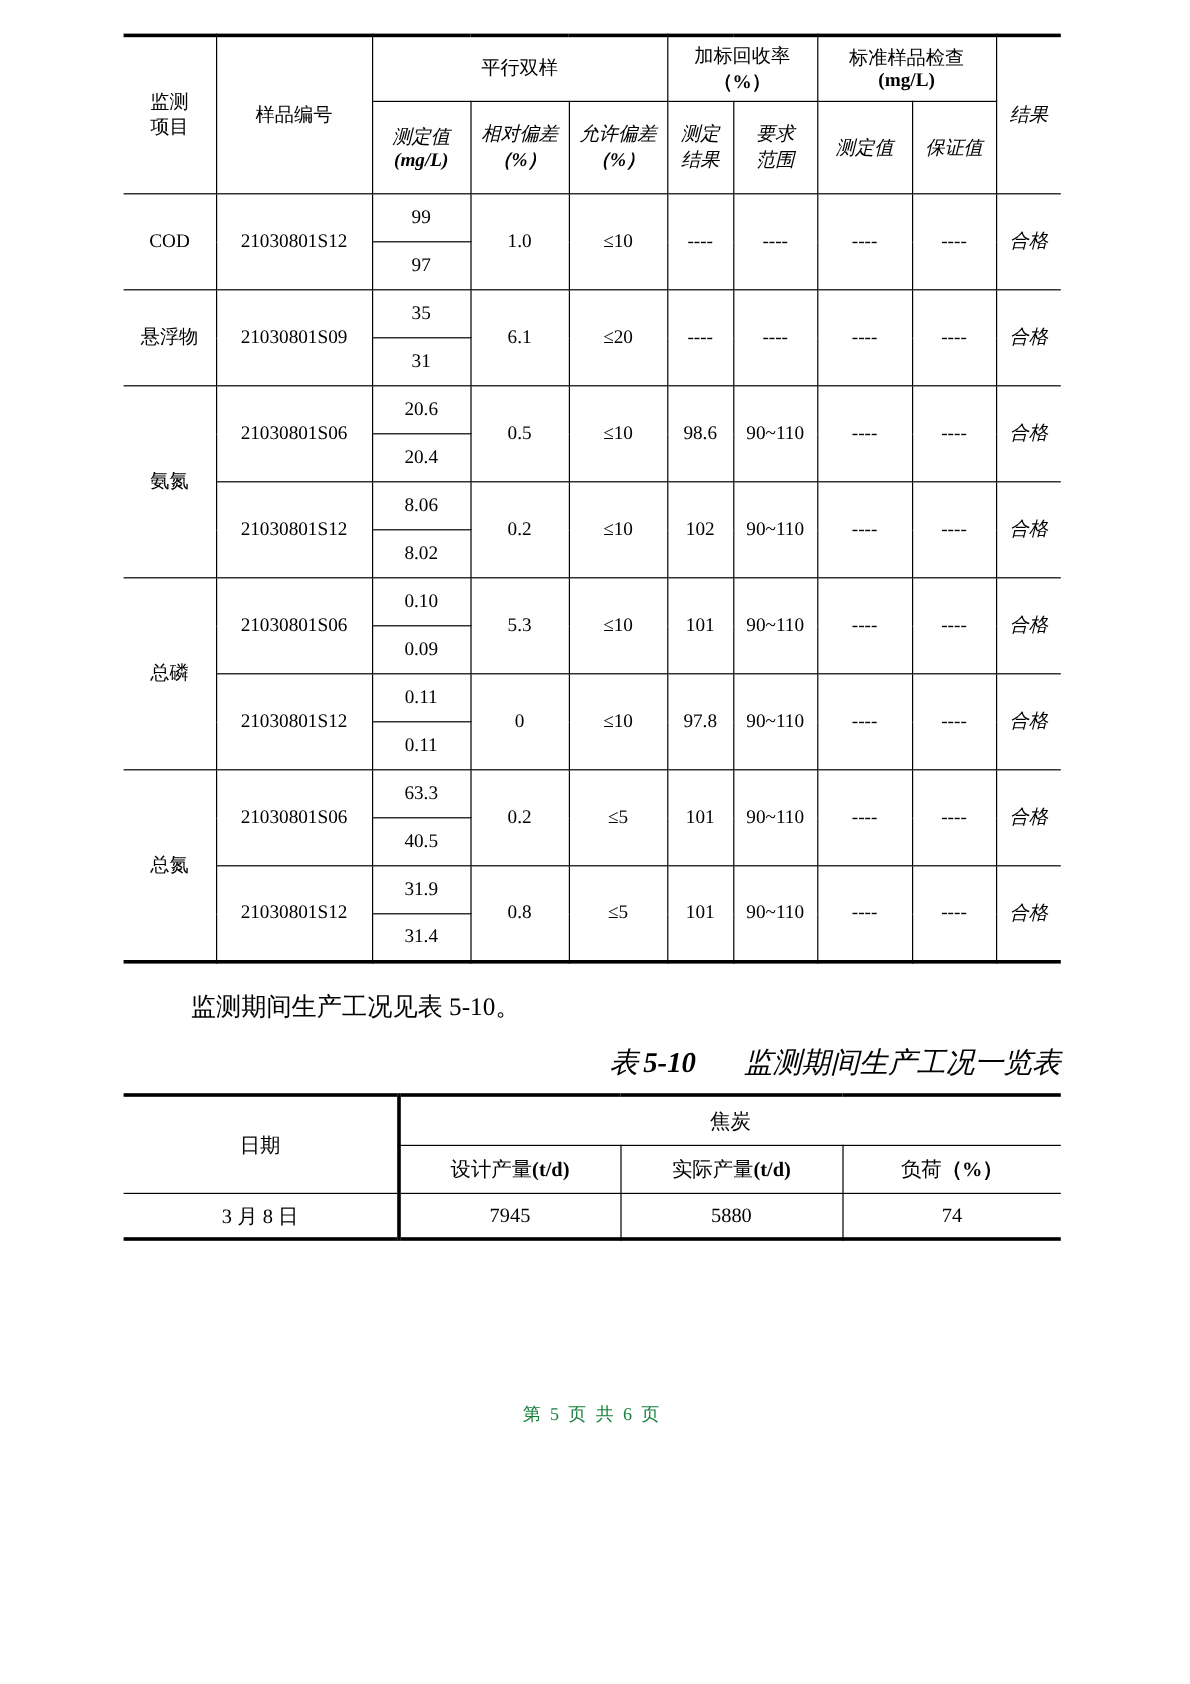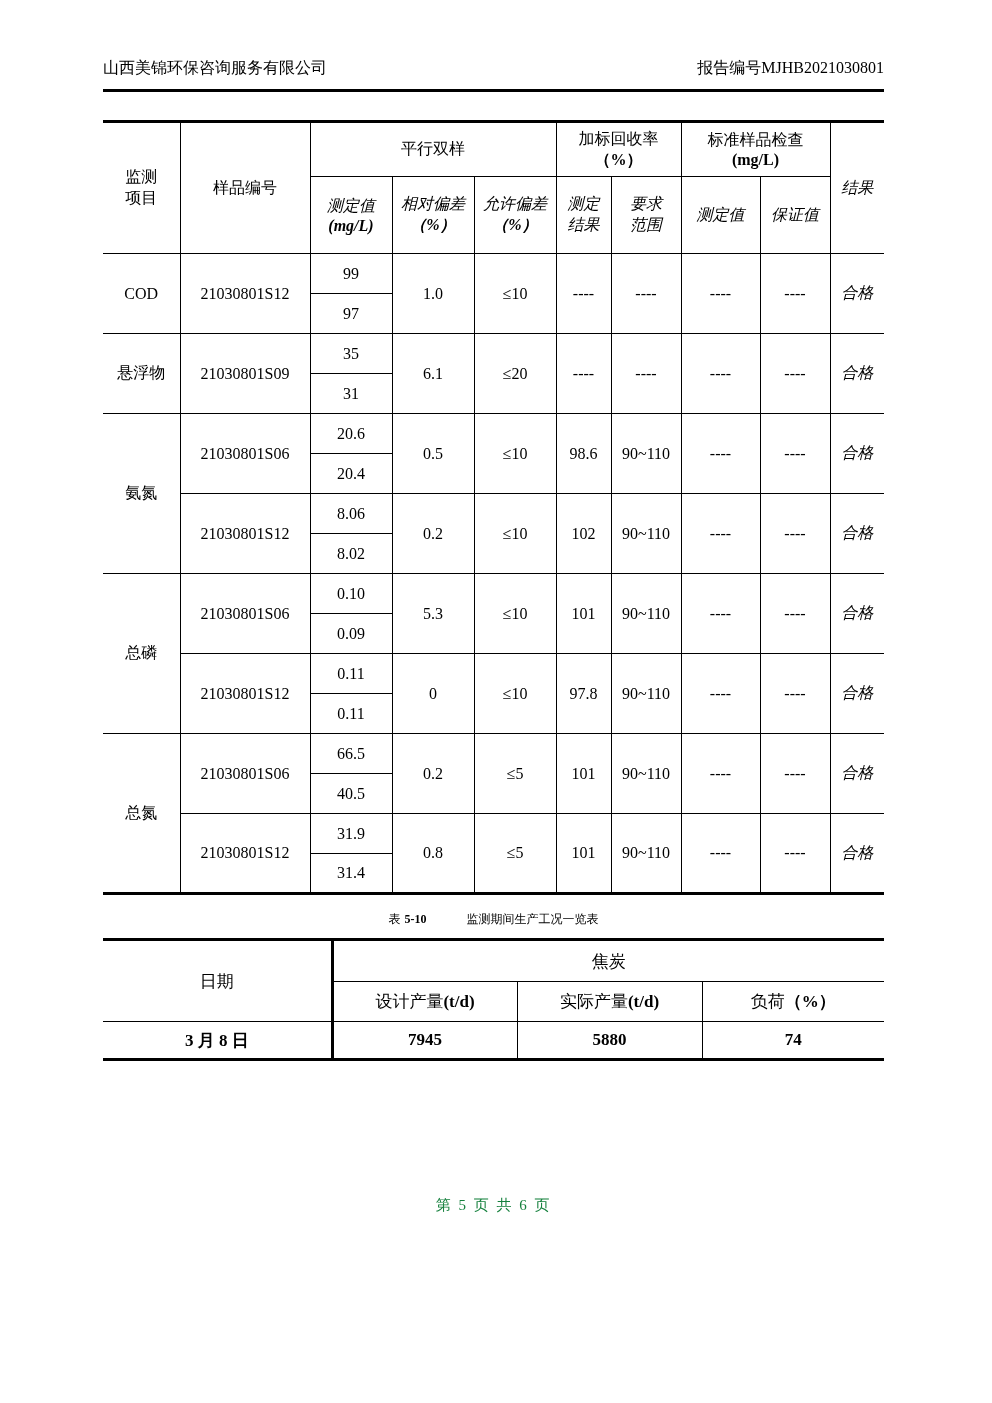--- a/index.html
+++ b/index.html
@@ -47,21 +47,21 @@
   table.qc tbody tr { height: 40px; }
   .w2e { width: 2em; margin: 16px auto; }
   .w5e { width: 5em; margin: 0 auto; }
   .w6e { width: 6em; margin: 6px auto; }
   .unit { font-weight: bold; }
 
   
   .sec-heading { margin-top: 26px; font-size: 22px; }
   .sec-heading b { font-family: "Liberation Serif", serif; }
   .sec-para { margin-top: 22px; font-size: 21px; padding-left: 56px; }
-  .tbl-caption { margin-top: 16px; font-size: 12px; text-align: center; }
+  .tbl-caption { margin-top: 16px; font-size: 24px; text-align: right; font-style: italic; }
   .tbl-caption .cap-num { font-weight: bold; margin-left: 4px; }
   .tbl-caption .cap-title { margin-left: 40px; }
 
   
   table.prod {
     border-collapse: collapse;
     width: 781px;
     table-layout: fixed;
     margin-top: 10px;
     border-top: 3px solid #000;
@@ -71,40 +71,36 @@
     border: 1px solid #000;
     text-align: center;
     vertical-align: middle;
     font-size: 17px;
     padding: 1px 16px;
   }
   table.prod td.date-cell { border-left: none; border-right: 3px solid #000; }
   table.prod td.er { border-right: none; }
   tr.p1 { height: 42px; }
   tr.p2 { height: 40px; }
-  tr.p3 { height: 38px; font-weight: bold; }
+  tr.p3 { height: 38px; }
 
   
   .page-footer {
     margin-top: 135px;
     text-align: center;
     font-size: 15px;
     color: #15803d;
     letter-spacing: 2px;
   }
 </style>
 </head>
 <body>
 
 <div class="content">
 
-  <div class="page-header">
-    <span>山西美锦环保咨询服务有限公司</span>
-    <span>报告编号MJHB2021030801</span>
-  </div>
 
   <table class="qc">
     <colgroup>
       <col style="width:77px">
         <col style="width:130px">
         <col style="width:82px">
       <col style="width:82px">
         <col style="width:82px">
         <col style="width:55px">
       <col style="width:70px">
@@ -229,21 +225,21 @@
         <td rowspan="2">----</td>
         <td class="er" rowspan="2">合格</td>
       </tr>
       <tr>
           <td>0.11</td>
         </tr>
 
       <tr>
         <td class="el" rowspan="4">总氮</td>
         <td rowspan="2">21030801S06</td>
-        <td>66.5</td>
+        <td>63.3</td>
         <td rowspan="2">0.2</td>
         <td rowspan="2">≤5</td>
         <td rowspan="2">101</td>
         <td rowspan="2">90~110</td>
         <td rowspan="2">----</td>
         <td rowspan="2">----</td>
         <td class="er" rowspan="2">合格</td>
       </tr>
       <tr>
           <td>40.5</td>
@@ -259,20 +255,21 @@
         <td rowspan="2">----</td>
         <td class="er" rowspan="2">合格</td>
       </tr>
       <tr>
           <td>31.4</td>
         </tr>
     </tbody>
   </table>
 
 
+  <div class="sec-para">监测期间生产工况见表 5-10。</div>
 
   <div class="tbl-caption">
     <span>表</span><span class="cap-num">5-10</span><span class="cap-title">监测期间生产工况一览表</span>
   </div>
 
   <table class="prod">
     <colgroup>
       <col style="width:229px">
         <col style="width:185px">
         <col style="width:185px">

